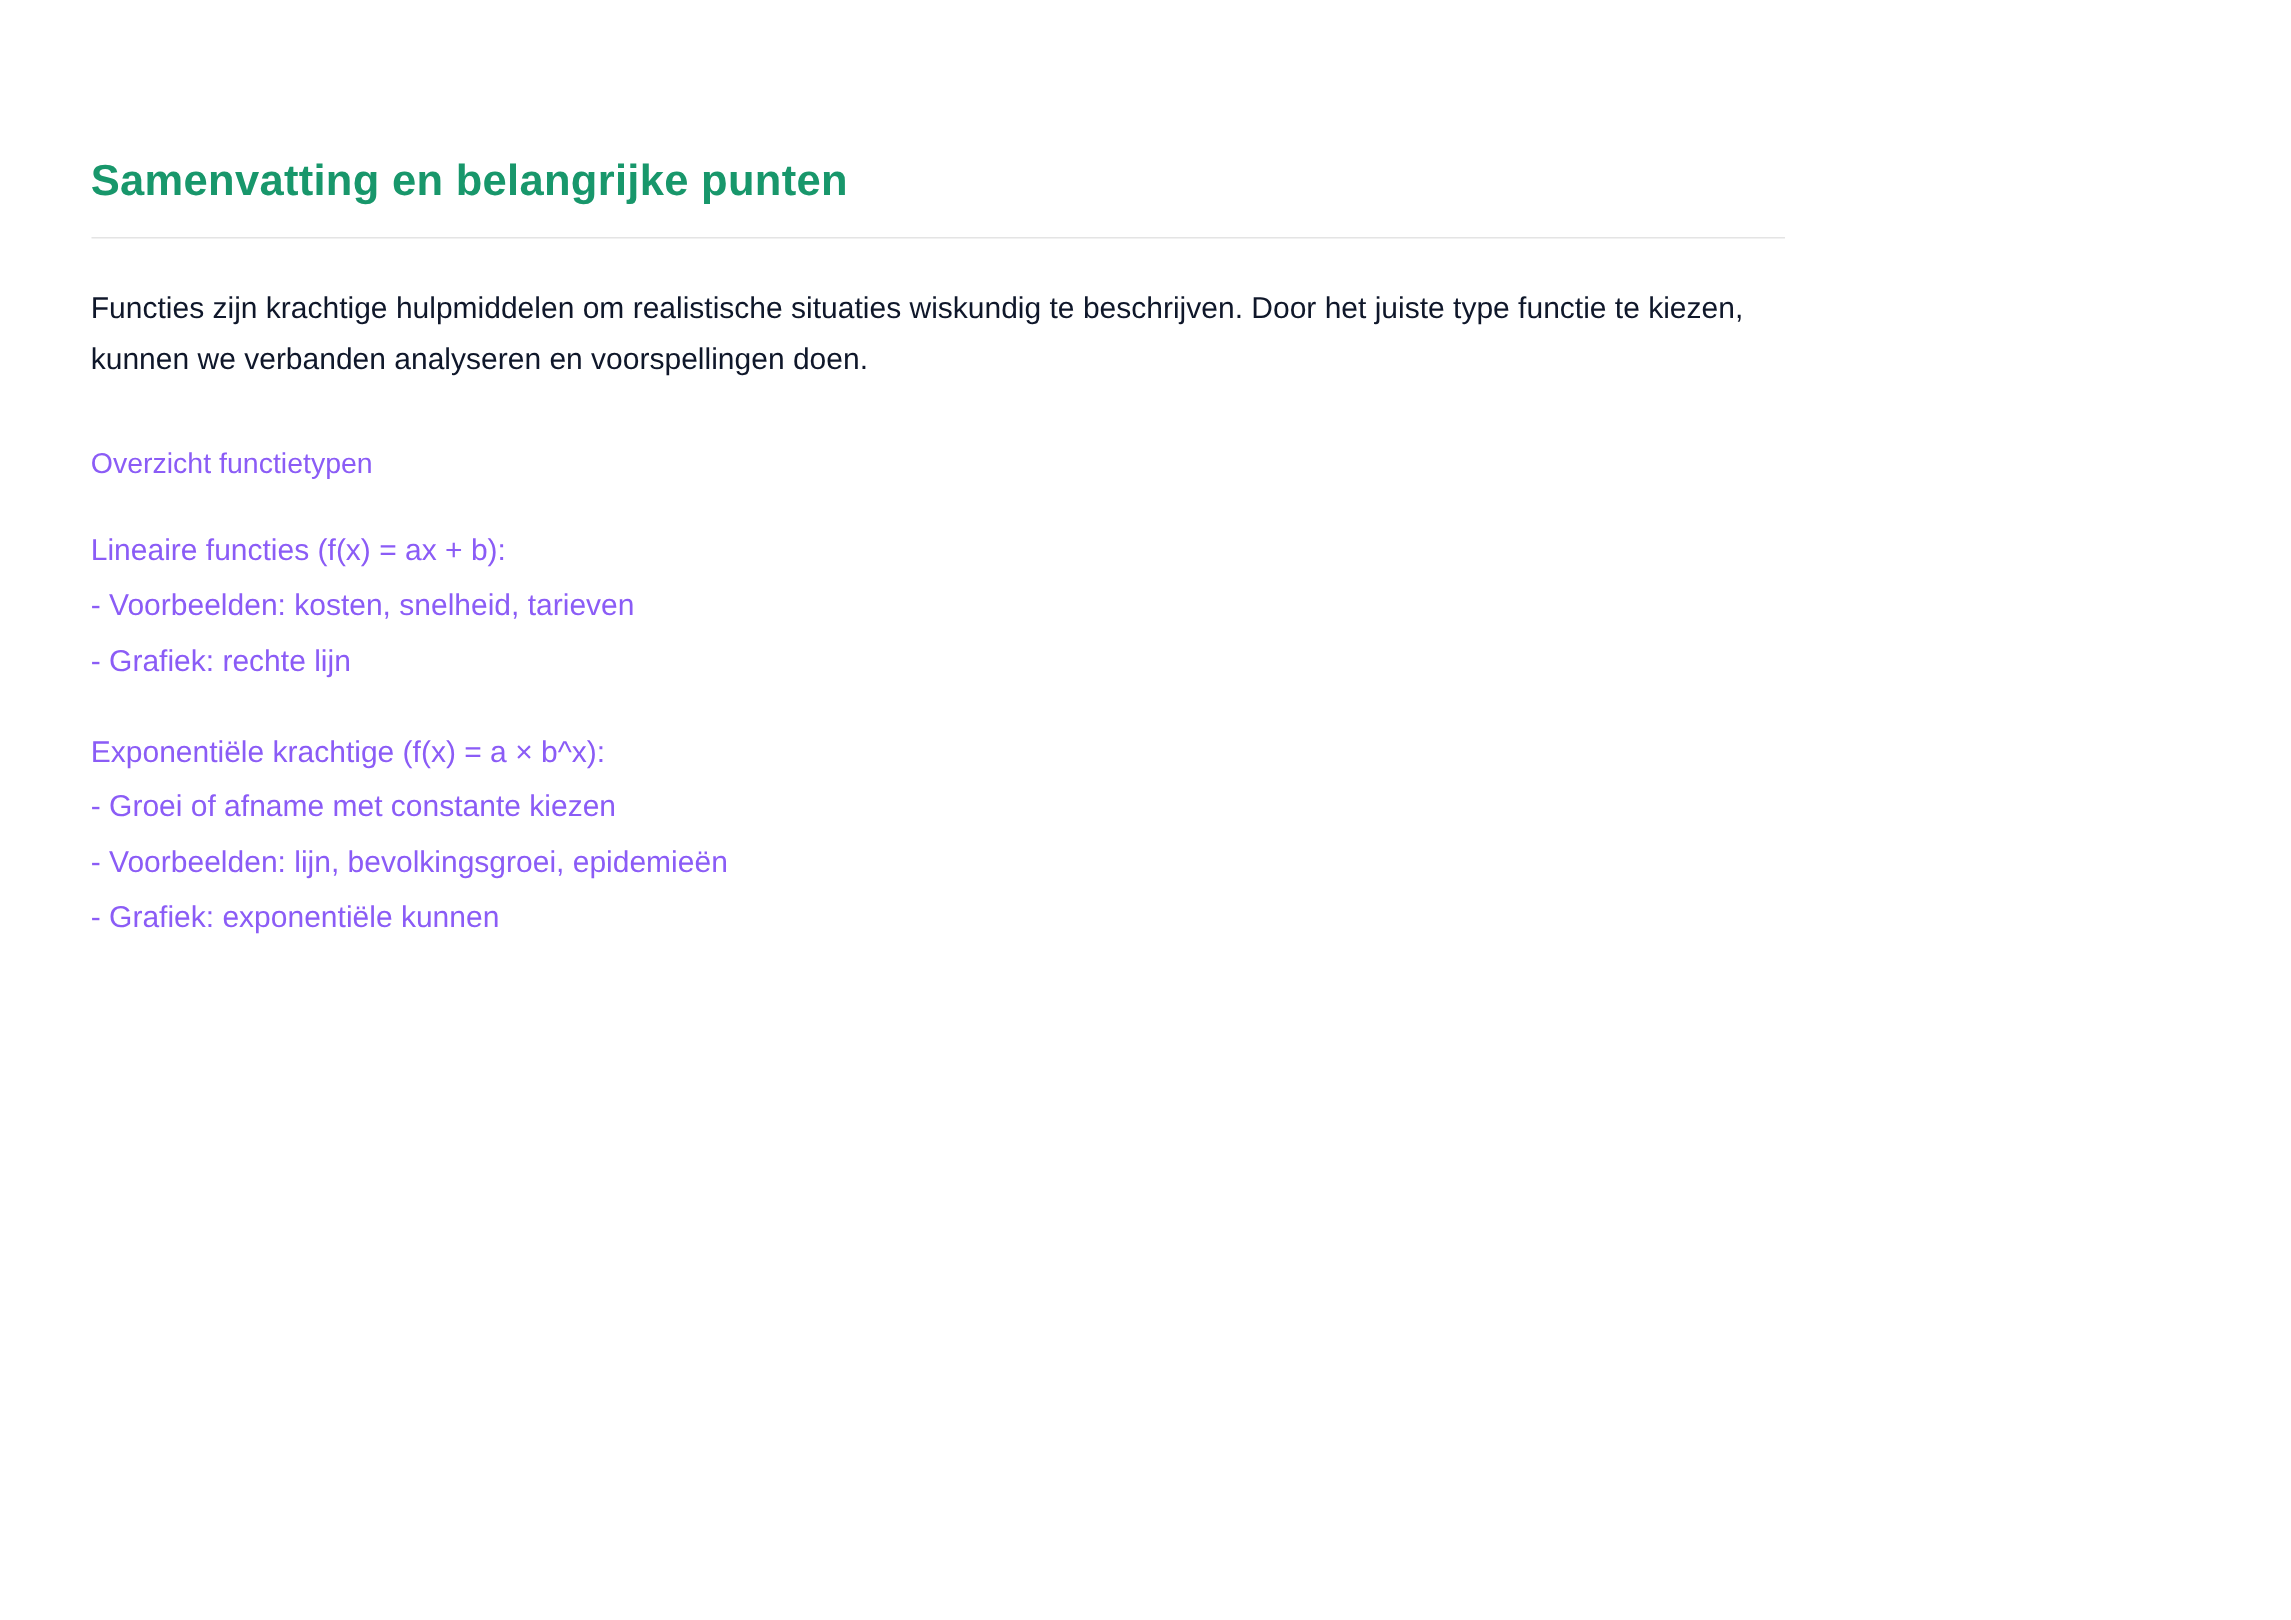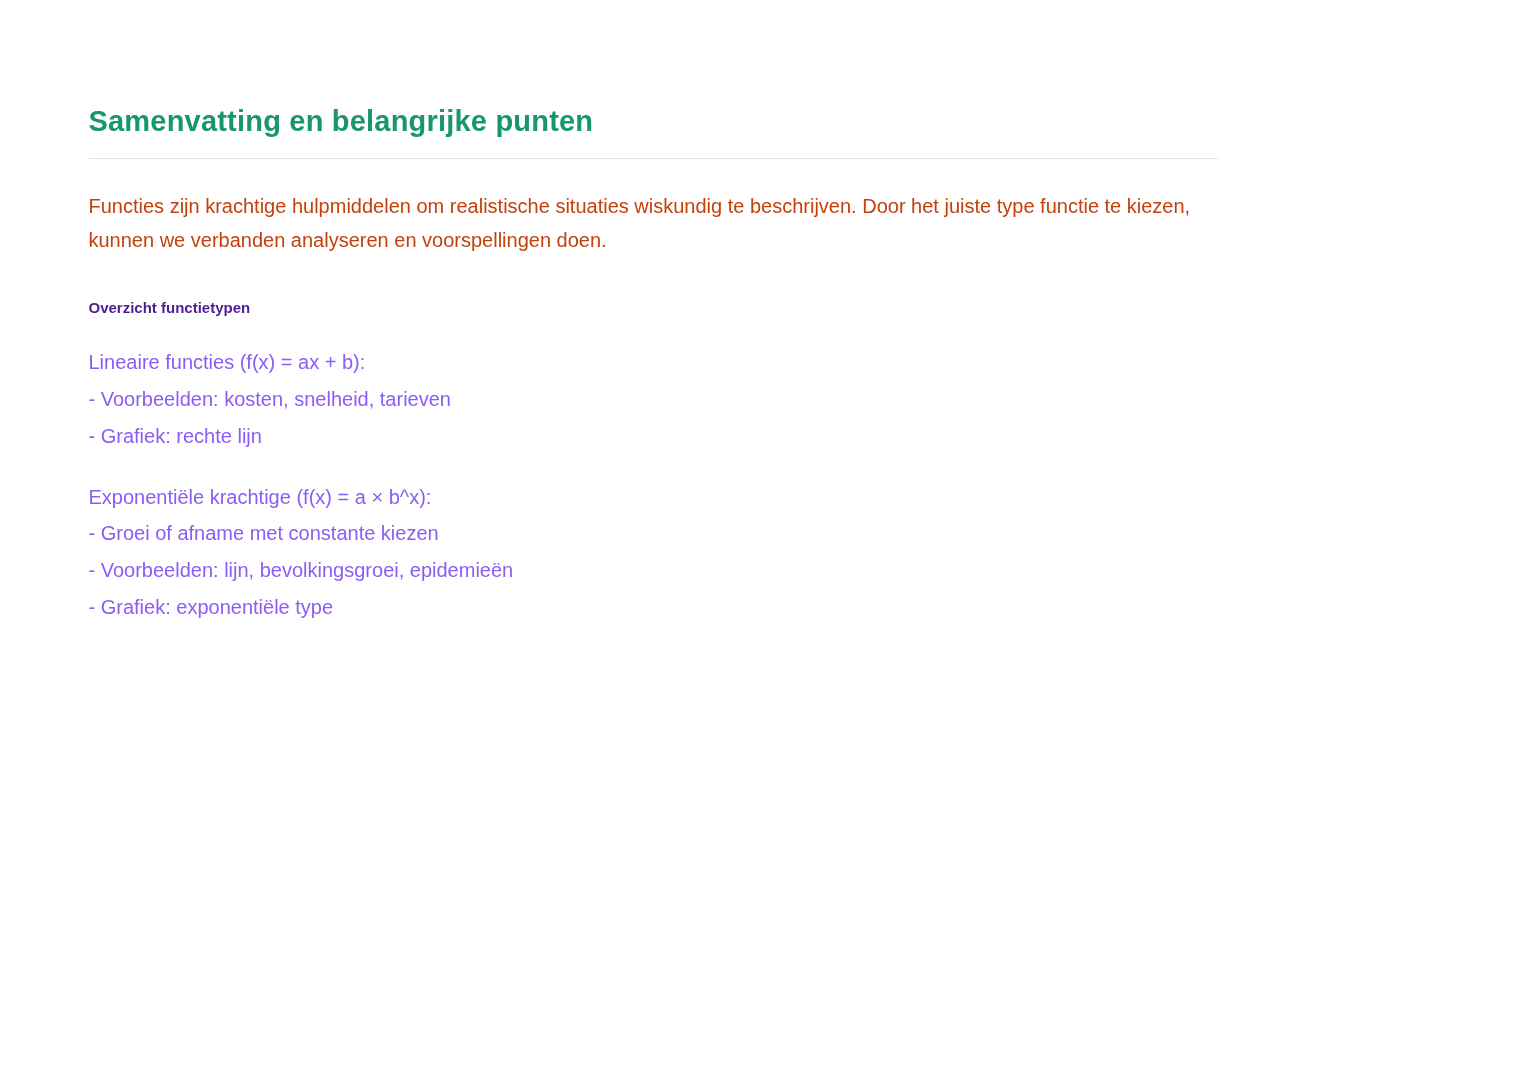--- a/index.html
+++ b/index.html
@@ -7,21 +7,20 @@
     margin: 0;
     padding: 0;
     background: #ffffff;
     font-family: "Liberation Sans", "DejaVu Sans", sans-serif;
   }
   .page {
     width: 1250px;
     height: 1080px;
     background: #ffffff;
     overflow: hidden;
-    margin-left: 28px;
   }
   .content {
     width: 1129px;
     margin: 0 auto;
     padding-top: 102px;
     color: #3d3d3d;
   }
   h1.doc-title {
     margin: 0 0 17px 0;
     font-size: 29px;
@@ -32,27 +31,27 @@
   }
   hr.title-divider {
     border: none;
     border-top: 1px solid #e4e4e4;
     margin: 0 0 30px 0;
   }
   p.intro {
     margin: 0 0 42px 0;
     font-size: 20px;
     line-height: 1.7;
-    color: #c2410c;
+    color: #0f172a;
   }
   h3.sub-heading {
     margin: 0 0 28px 0;
-    font-size: 15px;
-    font-weight: 700;
-    color: #4c1d95;
+    font-size: 19px;
+    font-weight: 400;
+    color: #8b5cf6;
   }
   .section-block {
     margin: 0 0 24px 0;
     font-size: 20px;
     line-height: 1.84;
     color: #8b5cf6;
   }
   .section-block .line {
     display: block;
   }
@@ -75,17 +74,17 @@
       <span class="line">Lineaire functies (f(x) = ax + b):</span>
       <span class="line">- Voorbeelden: kosten, snelheid, tarieven</span>
       <span class="line">- Grafiek: rechte lijn</span>
     </div>
 
 
     <div class="section-block">
       <span class="line">Exponentiële krachtige (f(x) = a × b^x):</span>
       <span class="line">- Groei of afname met constante kiezen</span>
       <span class="line">- Voorbeelden: lijn, bevolkingsgroei, epidemieën</span>
-      <span class="line">- Grafiek: exponentiële type</span>
+      <span class="line">- Grafiek: exponentiële kunnen</span>
     </div>
 
   </div>
 </div>
 
 </body></html>

